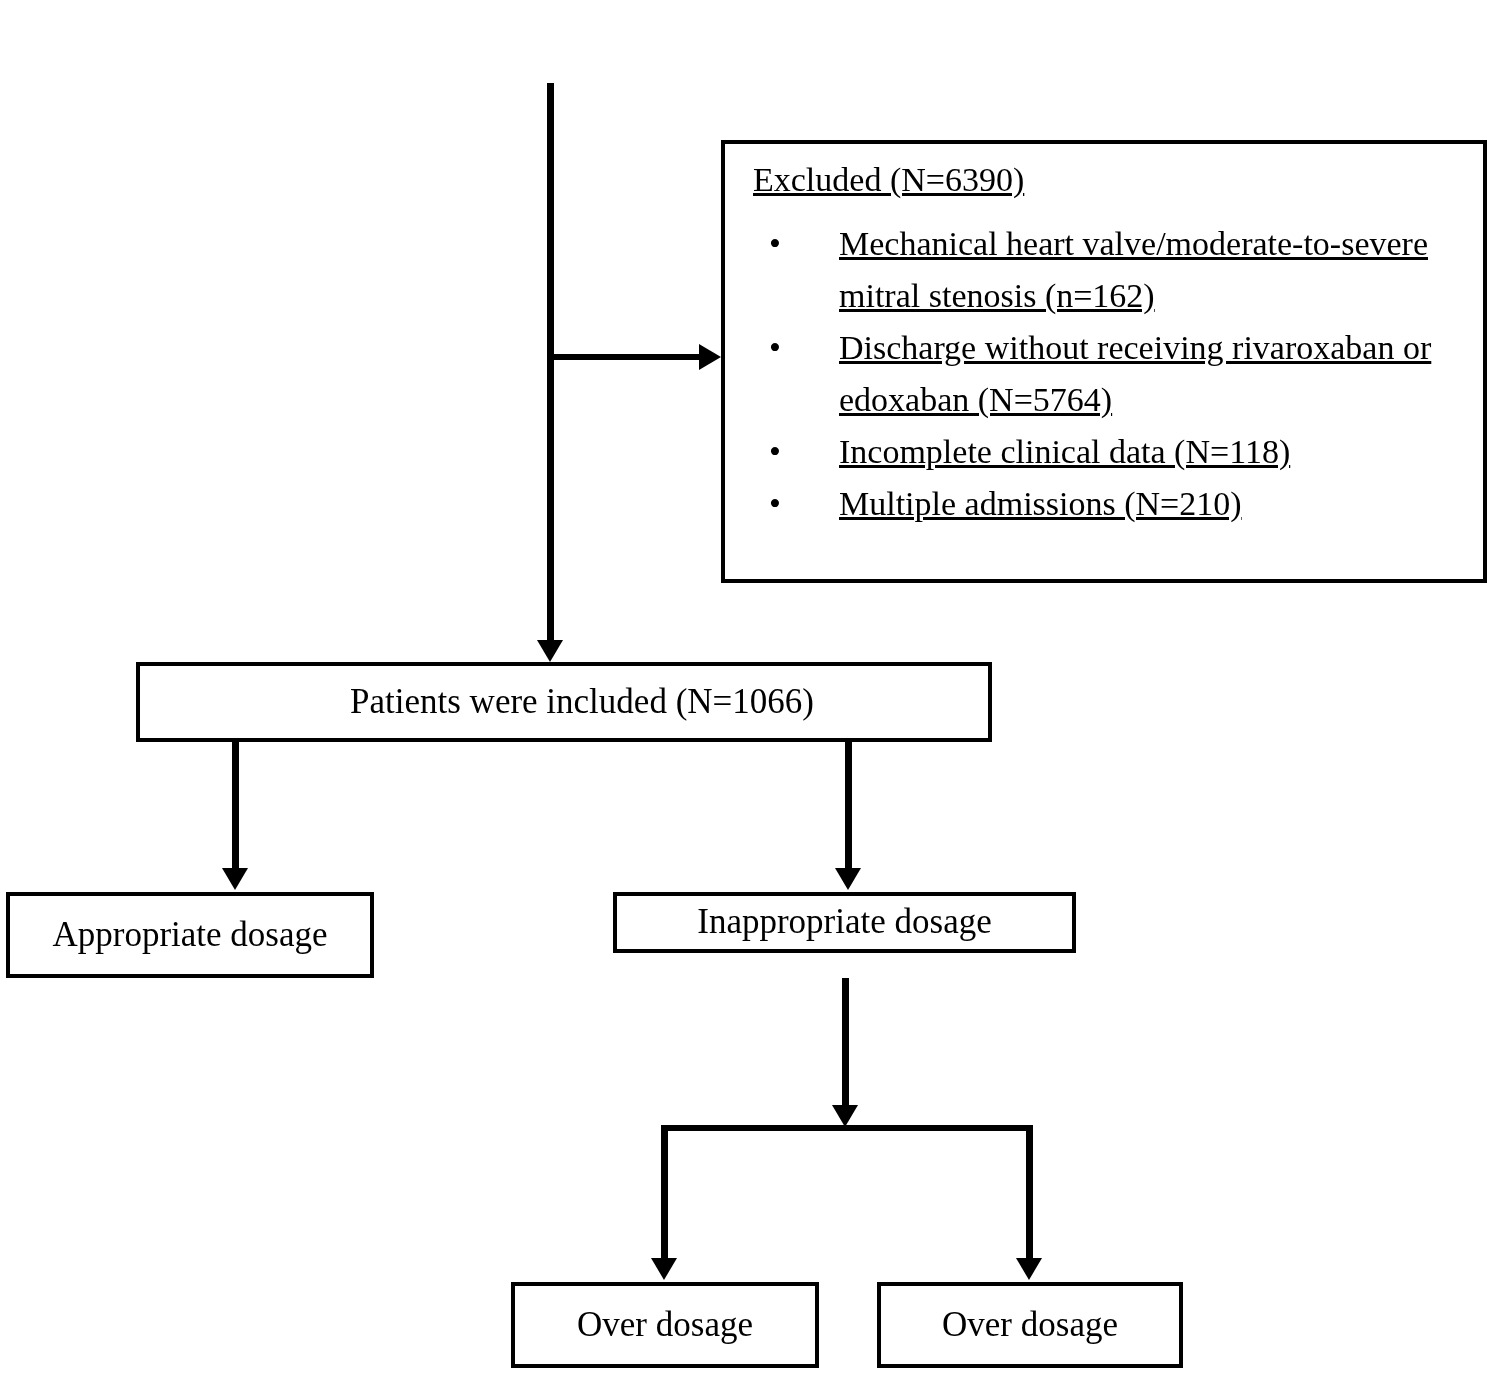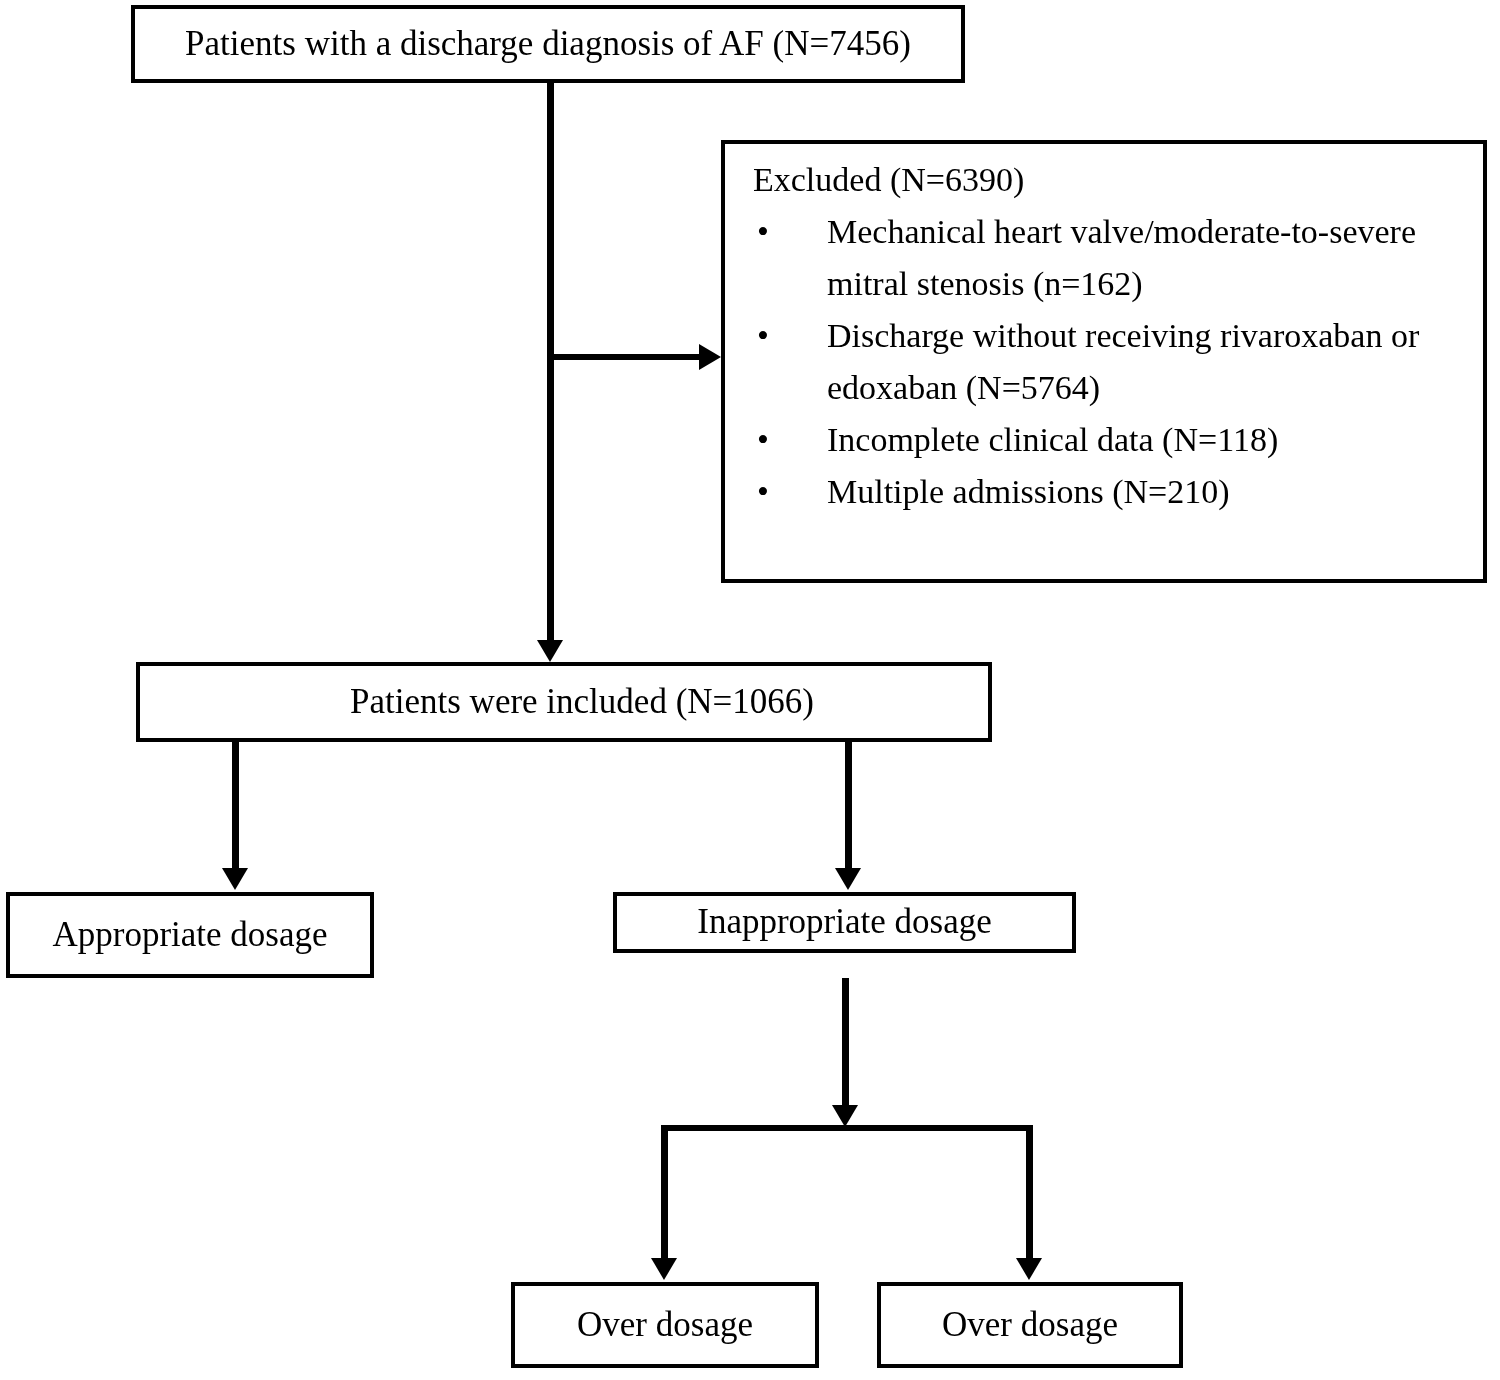--- a/index.html
+++ b/index.html
@@ -28,28 +28,29 @@
     font-size: 35px;
     line-height: 1.15;
   }
   .excluded-box {
     position: absolute;
     border: 4px solid #000000;
     background: #ffffff;
     box-sizing: border-box;
     font-size: 34px;
     padding: 10px 14px 0 28px;
+    text-decoration: underline;
   }
   .excluded-title {
     line-height: 52px;
     white-space: nowrap;
   }
   ul.excluded-list {
     list-style: none;
-    margin: 0;
+    margin: 12px;
     padding: 0;
   }
   ul.excluded-list li {
     position: relative;
     padding-left: 74px;
     line-height: 52px;
   }
   ul.excluded-list li::before {
     content: "\2022";
     position: absolute;
@@ -81,23 +82,20 @@
     border-top: 13px solid transparent;
     border-bottom: 13px solid transparent;
     border-left: 22px solid #000000;
   }
 </style>
 </head>
 <body>
 
 <div id="canvas">
 
-  <div class="box" style="left:131px; top:5px; width:834px; height:78px;">
-    <span>Patients with a discharge diagnosis of AF (N=7456)</span>
-  </div>
 
   <div class="vline" style="left:547px; top:83px; height:557px;"></div>
   <div class="ah-down" style="left:537px; top:640px;"></div>
 
   <div class="hline" style="left:547px; top:354px; width:153px;"></div>
   <div class="ah-right" style="left:699px; top:344px;"></div>
 
   <div class="excluded-box" style="left:721px; top:140px; width:766px; height:443px;">
     <div class="excluded-title">Excluded (N=6390)</div>
     <ul class="excluded-list">

